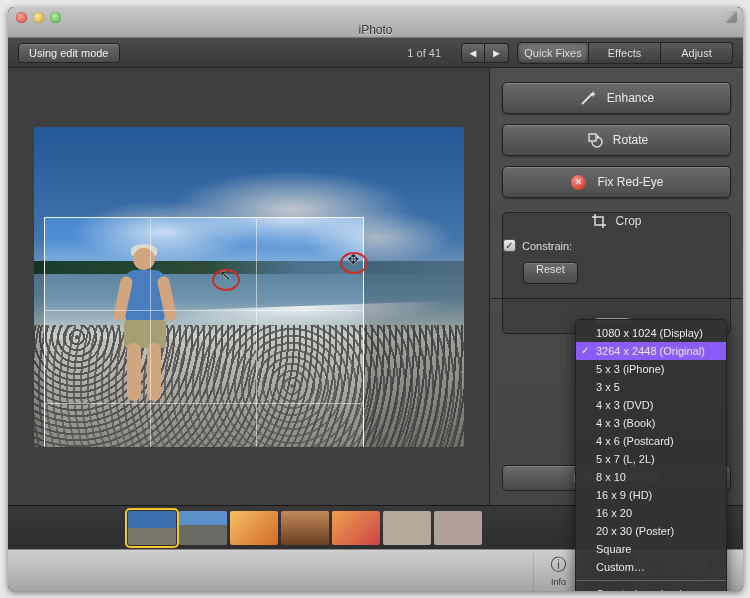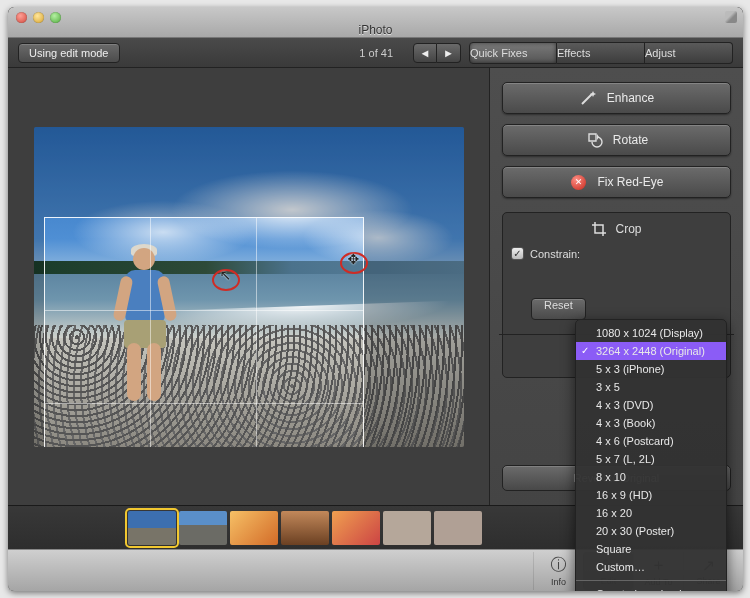--- a/index.html
+++ b/index.html
@@ -16,21 +16,21 @@
   .content { flex:1; display:flex; flex-direction:column;}
   .topstrip { height:30px; background:linear-gradient(#4a4a4a,#3a3a3a); display:flex; align-items:center; padding:0 10px; border-bottom:1px solid #222;}
   .mode-chip { background:linear-gradient(#6a6a6a,#4c4c4c); border:1px solid #222; border-radius:4px; padding:3px 10px; color:#eee; font-size:11px; box-shadow:inset 0 1px 0 rgba(255,255,255,0.15);}
   .strip-right { margin-left:auto; display:flex; align-items:center; gap:8px;}
   .count { color:#ccc; font-size:11px; margin-right:12px;}
   .nav-btn { width:24px; height:20px; background:linear-gradient(#6a6a6a,#444); border:1px solid #222; color:#eee; display:flex; align-items:center; justify-content:center; font-size:11px;}
   .nav-pair { display:flex;}
   .nav-pair .nav-btn:first-child{border-top-left-radius:4px;border-bottom-left-radius:4px;}
   .nav-pair .nav-btn:last-child{border-top-right-radius:4px;border-bottom-right-radius:4px;border-left:none;}
   .tabs { display:flex;}
-  .tab { width:88px; height:22px; background:linear-gradient(#5a5a5a,#3d3d3d); border:1px solid #222; color:#ddd; font-size:11px; display:flex; align-items:center; }
+  .tab { width:72px; height:22px; background:linear-gradient(#5a5a5a,#3d3d3d); border:1px solid #222; color:#ddd; font-size:11px; display:flex; align-items:center; justify-content:center;}
   .tab.active{background:linear-gradient(#7a7a7a,#555); box-shadow:inset 0 0 4px rgba(0,0,0,0.5);}
   .tab:first-child{border-top-left-radius:4px;border-bottom-left-radius:4px;}
   .tab:last-child{border-top-right-radius:4px;border-bottom-right-radius:4px;}
   .tab + .tab { border-left:none;}
   .maincols { flex:1; display:flex; min-height:0;}
   .viewer { flex:1; background:#3e3e3e; position:relative; display:flex; align-items:center; justify-content:center; padding:40px 10px;}
   .photo { width:430px; height:320px; position:relative; background:linear-gradient(to bottom, #2b6cb8 0%, #4f8fd4 35%, #90b8df 45%, #d7d7d0 55%, #8b8880 100%); border-radius:2px; overflow:hidden;}
   .clouds{position:absolute; top:12%; left:0; width:100%; height:35%; background: radial-gradient(ellipse 40% 50% at 60% 40%, rgba(255,255,255,0.9), transparent 70%), radial-gradient(ellipse 30% 40% at 30% 60%, rgba(255,255,255,0.7), transparent 70%), radial-gradient(ellipse 25% 35% at 80% 65%, rgba(255,255,255,0.75), transparent 70%);}
   .horizon{position:absolute; top:42%; left:0; right:0; height:4%; background:linear-gradient(to right,#1a3c2a 0%, #2d4a38 40%, #4b728c 60%, #5c84a0 100%);}
   .sea{position:absolute; top:46%; left:0; right:0; height:20%; background:linear-gradient(to bottom,#5e86a2,#6e95ad 40%, #cfd2cc 100%);}
@@ -52,25 +52,25 @@
   .crop-box::before{left:33.3%;top:0;bottom:0;width:1px;box-shadow: calc(100% + 1px) 0 0 rgba(255,255,255,0.5);}
   .crop-box::after{top:33.3%;left:0;right:0;height:1px;box-shadow: 0 calc(100% + 1px) 0 rgba(255,255,255,0.5);}
   .gv{position:absolute;top:0;bottom:0;width:1px;background:rgba(255,255,255,0.5);} .gv.a{left:66.6%;}
   .gh{position:absolute;left:0;right:0;height:1px;background:rgba(255,255,255,0.5);} .gh.a{top:66.6%;}
   .annot{position:absolute;width:28px;height:22px;border:2px solid #cf2b24;border-radius:50%;}
   .cursor{position:absolute;font-size:14px;color:#222;text-shadow:0 0 2px #fff;}
   .sidepanel{ width:254px; background:linear-gradient(#4e4e4e,#444); border-left:1px solid #222; padding:14px 12px; display:flex; flex-direction:column; gap:10px;}
   .bigbtn{ height:32px; background:linear-gradient(#6b6b6b,#4a4a4a); border:1px solid #222; border-radius:5px; color:#eaeaea; font-size:12px; display:flex; align-items:center; justify-content:center; gap:10px; box-shadow:inset 0 1px 0 rgba(255,255,255,0.18), 0 1px 2px rgba(0,0,0,0.4);}
   .bigbtn .ic{width:18px;height:18px;display:flex;align-items:center;justify-content:center;}
   .redcircle{width:15px;height:15px;border-radius:50%;background:radial-gradient(circle at 35% 30%, #ff8d83,#c4271b);display:flex;align-items:center;justify-content:center;color:#fff;font-size:9px;}
-  .crop-section{ margin-top:4px; background:#3e3e3e; border:1px solid #222; border-radius:5px; padding:8px; display:flex; flex-direction:column; gap:10px; position:relative;}
+  .crop-section{ margin-top:4px; background:#3e3e3e; border:1px solid #222; border-radius:5px; padding:0; display:flex; flex-direction:column; gap:10px; position:relative;}
   .crop-title{display:flex;align-items:center;justify-content:center;gap:8px;color:#ddd;font-size:12px;}
   .constrain-row{display:flex;align-items:center;gap:6px;color:#ddd;font-size:11px;}
   .check{width:13px;height:13px;background:linear-gradient(#eee,#bbb);border:1px solid #555;border-radius:3px;display:flex;align-items:center;justify-content:center;color:#333;font-size:10px;}
-  .reset-btn{align-self:flex-start; margin-left:20px; height:22px; padding:0 12px; border-radius:4px; background:linear-gradient(#6b6b6b,#4a4a4a); border:1px solid #222; color:#ddd; font-size:11px; box-shadow:inset 0 1px 0 rgba(255,255,255,0.15);margin-top:28px;}
+  .reset-btn{align-self:flex-start; margin-left:20px; height:22px; padding:0 12px; border-radius:4px; background:linear-gradient(#6b6b6b,#4a4a4a); border:1px solid #222; color:#ddd; font-size:11px; box-shadow:inset 0 1px 0 rgba(255,255,255,0.15);}
   .sep{height:1px;background:#222;margin:4px -12px 0;}
   .revertbtn{ margin-top:auto; height:26px; background:linear-gradient(#6b6b6b,#484848); border:1px solid #222; border-radius:5px; color:#ddd; font-size:11px; display:flex; align-items:center; justify-content:center; box-shadow:inset 0 1px 0 rgba(255,255,255,0.15);}
   .thumbstrip{height:44px;background:linear-gradient(#383838,#2e2e2e);border-top:1px solid #1a1a1a;display:flex;align-items:center;padding:0 120px;gap:3px;}
   .thumb{width:48px;height:34px;background:#555;border-radius:2px;}
   .thumb.sel{outline:2px solid #f2c830; outline-offset:1px;}
   .t1{background:linear-gradient(#3c6fb0 50%, #787468 50%);}
   .t2{background:linear-gradient(#5a8fc9 40%, #6b6b65 40%);}
   .t3{background:linear-gradient(135deg,#f6c066,#d36b28);}
   .t4{background:linear-gradient(#c2885a,#6b4022);}
   .t5{background:linear-gradient(135deg,#f0a050,#c44);}

